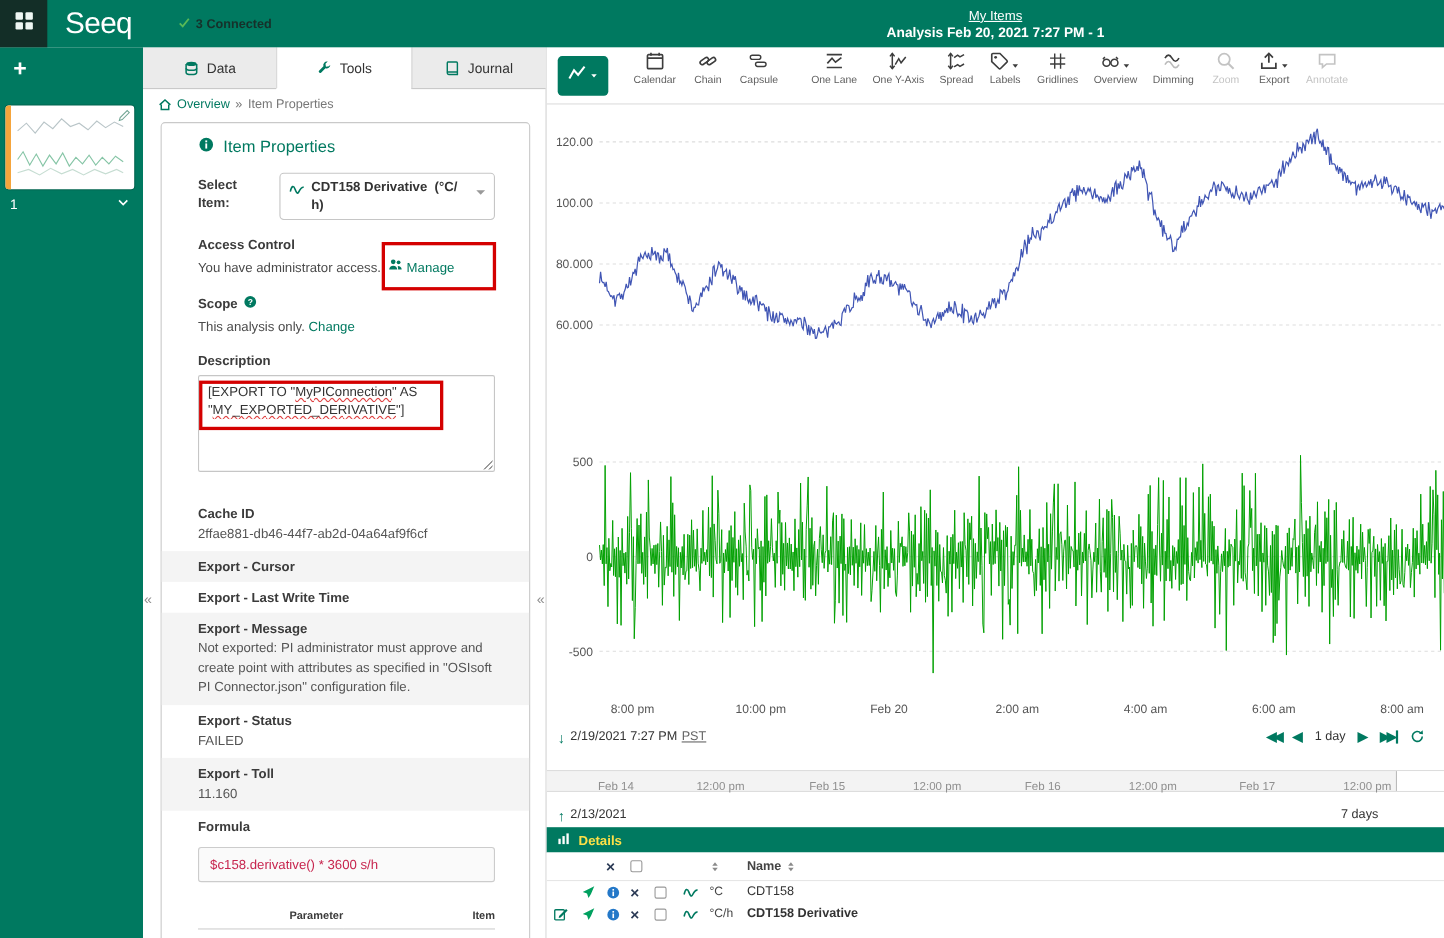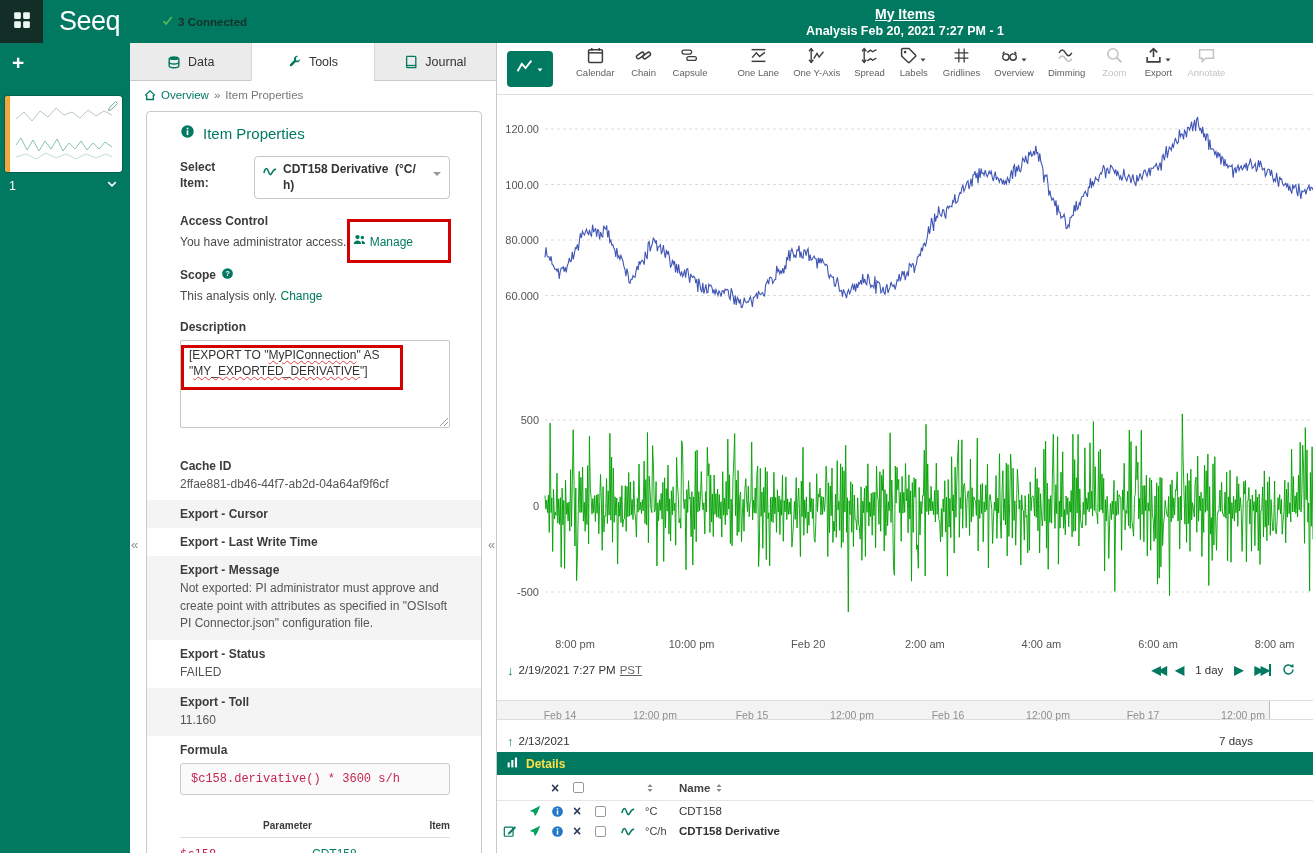--- a/index.html
+++ b/index.html
@@ -8,21 +8,21 @@
   :root{--accent:#007960;--annot:#d40000}
 
   
   .topbar{position:absolute;left:0;top:0;width:1313px;height:43px;background:var(--accent);
     display:flex;align-items:center;z-index:5}
   .appgrid{width:43px;height:43px;background:#132e27;display:flex;align-items:center;justify-content:center;cursor:pointer}
   .logo{color:#fff;font-size:27px;font-weight:normal;letter-spacing:-.5px;margin-left:16px}
   .connected{display:flex;align-items:center;gap:5px;margin-left:42px;font-size:11.5px;font-weight:bold;color:#16302a}
   .tb-center{position:absolute;left:497px;right:0;top:0;height:43px;display:flex;flex-direction:column;
     align-items:center;justify-content:center;color:#fff}
-  .myitems{color:#fff;font-size:14px;font-weight:bold;text-decoration:underline;cursor:pointer}
+  .myitems{color:#fff;font-size:12px;font-weight:normal;text-decoration:underline;cursor:pointer}
   .ws-title{font-size:12.5px;font-weight:bold;margin-top:2px}
 
   
   .side{position:absolute;left:0;top:43px;width:130px;bottom:0;background:var(--accent)}
   .side-add{margin:8px 0 0 12px;color:#fff;font-size:21px;font-weight:bold;width:22px;cursor:pointer}
   .thumb{margin:21px 6px 0 5px;width:117px;height:76px;background:#fff;border-radius:3px;position:relative;
     box-shadow:0 0 0 1px rgba(0,0,0,.18);cursor:pointer}
   .thumb-strip{position:absolute;left:0;top:0;bottom:0;width:5px;background:#f5a53c;border-radius:3px 0 0 3px}
   .thumb-edit{position:absolute;right:3px;top:2px}
   .side-num{margin-top:6px;padding:0 12px 0 9px;color:#fff;font-size:12.5px;display:flex;justify-content:space-between;align-items:center}
@@ -58,22 +58,22 @@
     font-size:12px;color:#333;line-height:1.35;position:relative;cursor:text}
   .desc-text{display:inline-block;width:228px}
   .squig{text-decoration:underline;text-decoration-style:wavy;text-decoration-color:#e04343;text-decoration-thickness:1px}
   .desc-box::after{content:"";position:absolute;right:1px;bottom:1px;width:10px;height:10px;
     background:repeating-linear-gradient(135deg,transparent 0 2px,#9a9a9a 2px 3px);clip-path:polygon(100% 0,100% 100%,0 100%)}
   #props{margin-top:24px}
   .prop-row{margin:0 -31px 0 -33px;padding:7px 31px 7px 33px}
   .prop-row.shaded{background:#f4f4f4}
   .prop-label{font-size:12px;font-weight:bold;color:#3b3b3b}
   .prop-value{font-size:12px;color:#555;margin-top:3px;line-height:1.45}
-  .code-box{margin-top:6px;background:#fafafa;border:1px solid #ccc;border-radius:3px;padding:8px 10px;
-    font-family:Liberation Mono, monospace;font-size:12px;color:#c7254e}
+  .code-box{margin-top:12px;background:#fafafa;border:1px solid #ccc;border-radius:3px;padding:8px 10px;
+    font-family:Liberation Sans, sans-serif;font-size:12px;color:#c7254e}
   .params{margin-top:14px;border-collapse:collapse;width:100%}
   .params th{text-align:right;font-size:10px;color:#3b3b3b;padding:4px 0 6px;border-bottom:1px solid #ddd}
   .params th:first-child{width:132px}
   .params td{padding:9px 0 2px;font-size:12px}
   .pmono{font-family:"DejaVu Sans Mono",monospace;color:#c7254e}
   .pitem{color:var(--accent);cursor:pointer}
   .collapse-h{position:absolute;top:537px;color:#8f8f8f;font-size:13px;z-index:6;cursor:pointer}
 
   
   .main{position:absolute;left:497px;top:43px;right:0;bottom:0;background:#fff}

